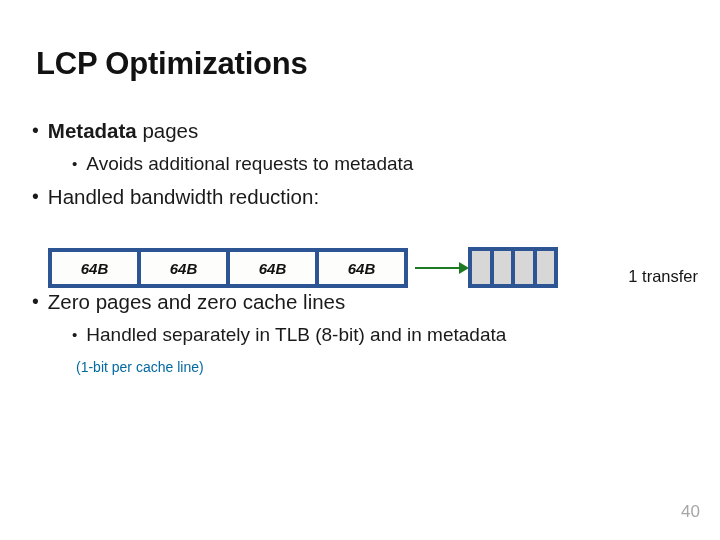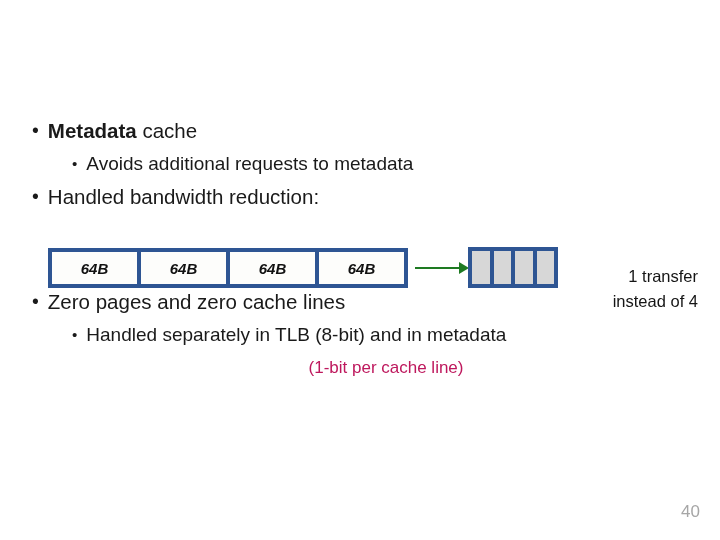--- a/index.html
+++ b/index.html
@@ -63,25 +63,24 @@
     font-size: 0.8em;
     padding-right: 9px;
   }
   .bullet-text {
     flex: 1 1 auto;
   }
   .bullet-text b {
     font-weight: 700;
   }
   .cont-line {
-    font-size: 17px;
+    font-size: 14px;
     line-height: 33px;
     padding-left: 52px;
-    color: #be185d;
-    text-align: center;
+    color: #0369a1;
   }
 
   
   .diagram {
     position: absolute;
     left: 0;
     top: 0;
     width: 720px;
     height: 540px;
     pointer-events: none;
@@ -164,26 +163,27 @@
     bottom: 18px;
     font-size: 17px;
     color: #a6a6a6;
   }
 </style>
 </head>
 <body>
 
 <div class="slide">
 
+  <div class="slide-title">LCP Optimizations</div>
 
   <div class="body-block">
 
     <div class="bullet-row lvl1">
       <span class="bullet-dot">•</span>
-      <span class="bullet-text"><b>Metadata</b><span> cache</span></span>
+      <span class="bullet-text"><b>Metadata</b><span> pages</span></span>
     </div>
 
     <div class="bullet-row lvl2">
       <span class="bullet-dot small">•</span>
       <span class="bullet-text">Avoids additional requests to metadata</span>
     </div>
 
     <div class="bullet-row lvl1">
       <span class="bullet-dot">•</span>
       <span class="bullet-text">Handled bandwidth reduction:</span>
@@ -223,20 +223,19 @@
 
     <div class="compressed-bar">
       <div class="cell-c"></div>
       <div class="cell-c"></div>
       <div class="cell-c"></div>
       <div class="cell-c"></div>
     </div>
 
     <div class="transfer-note">
       <div>1 transfer</div>
-      <div>instead of 4</div>
     </div>
 
   </div>
 
   <div class="page-number">40</div>
 
 </div>
 
 </body></html>

